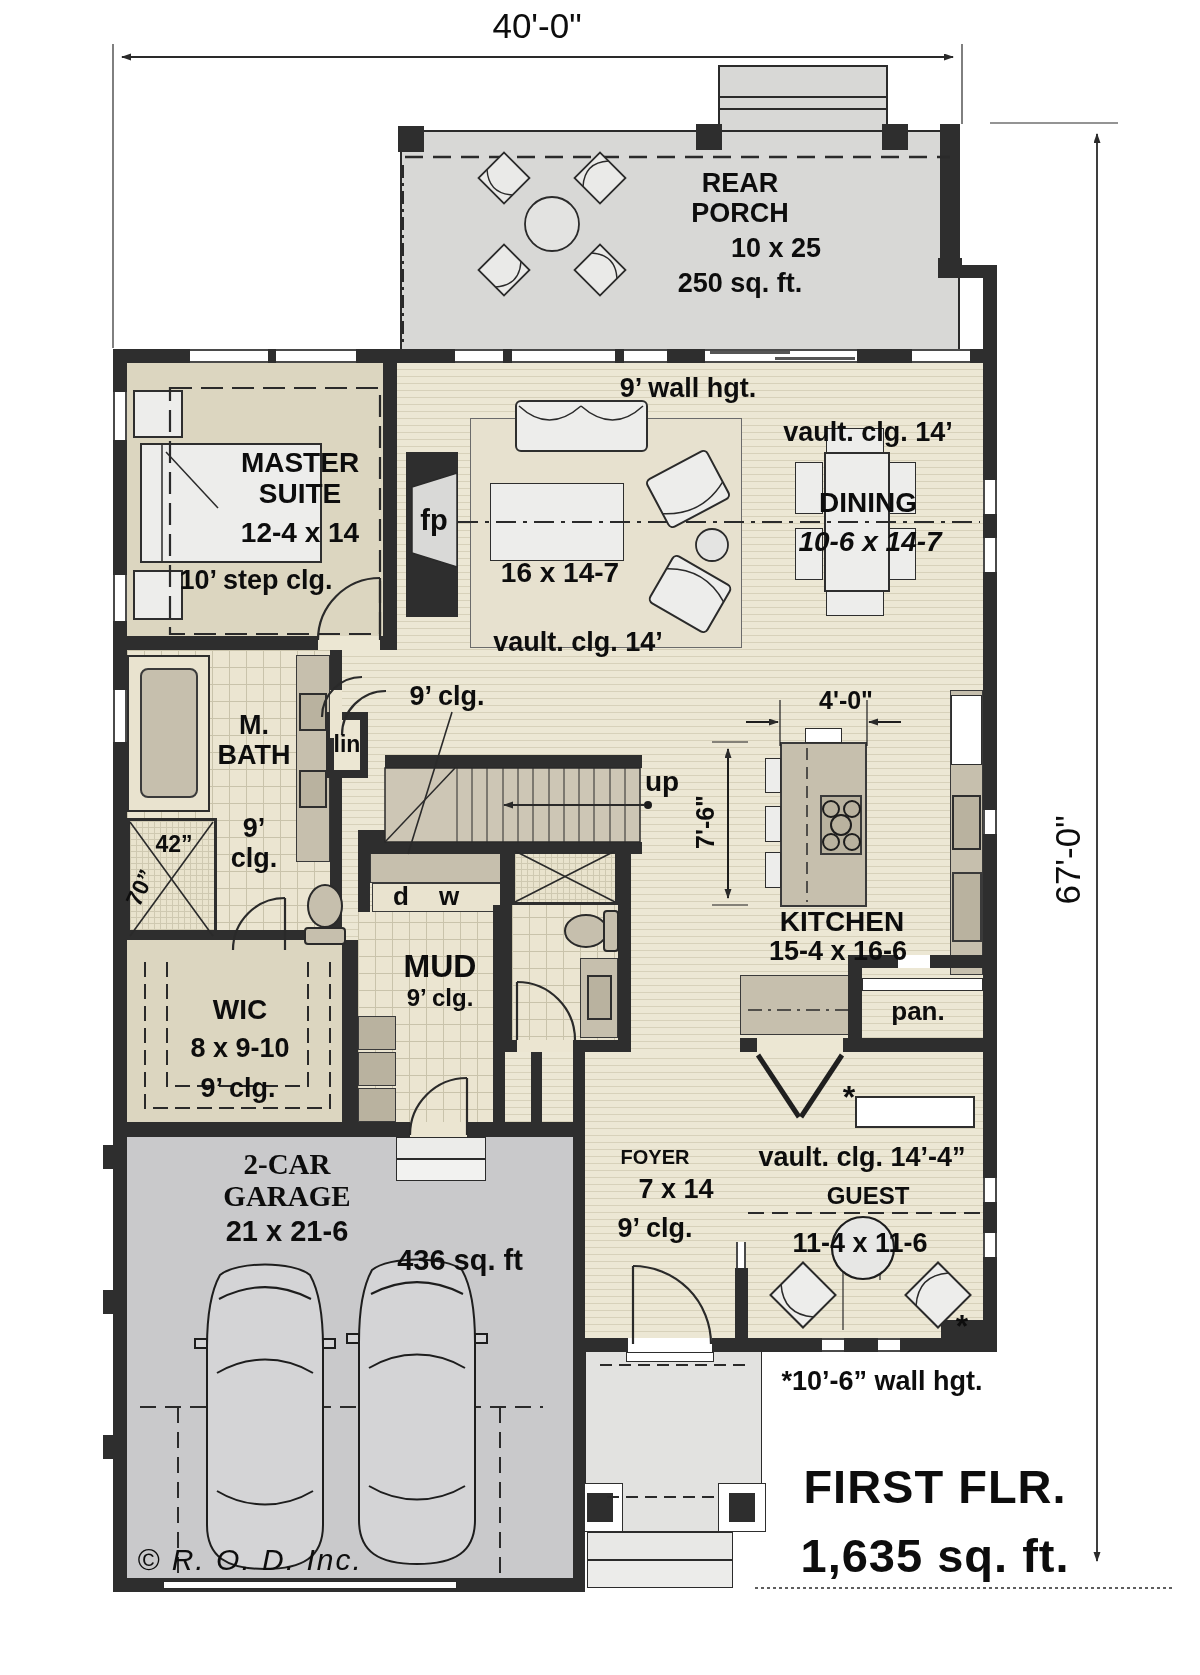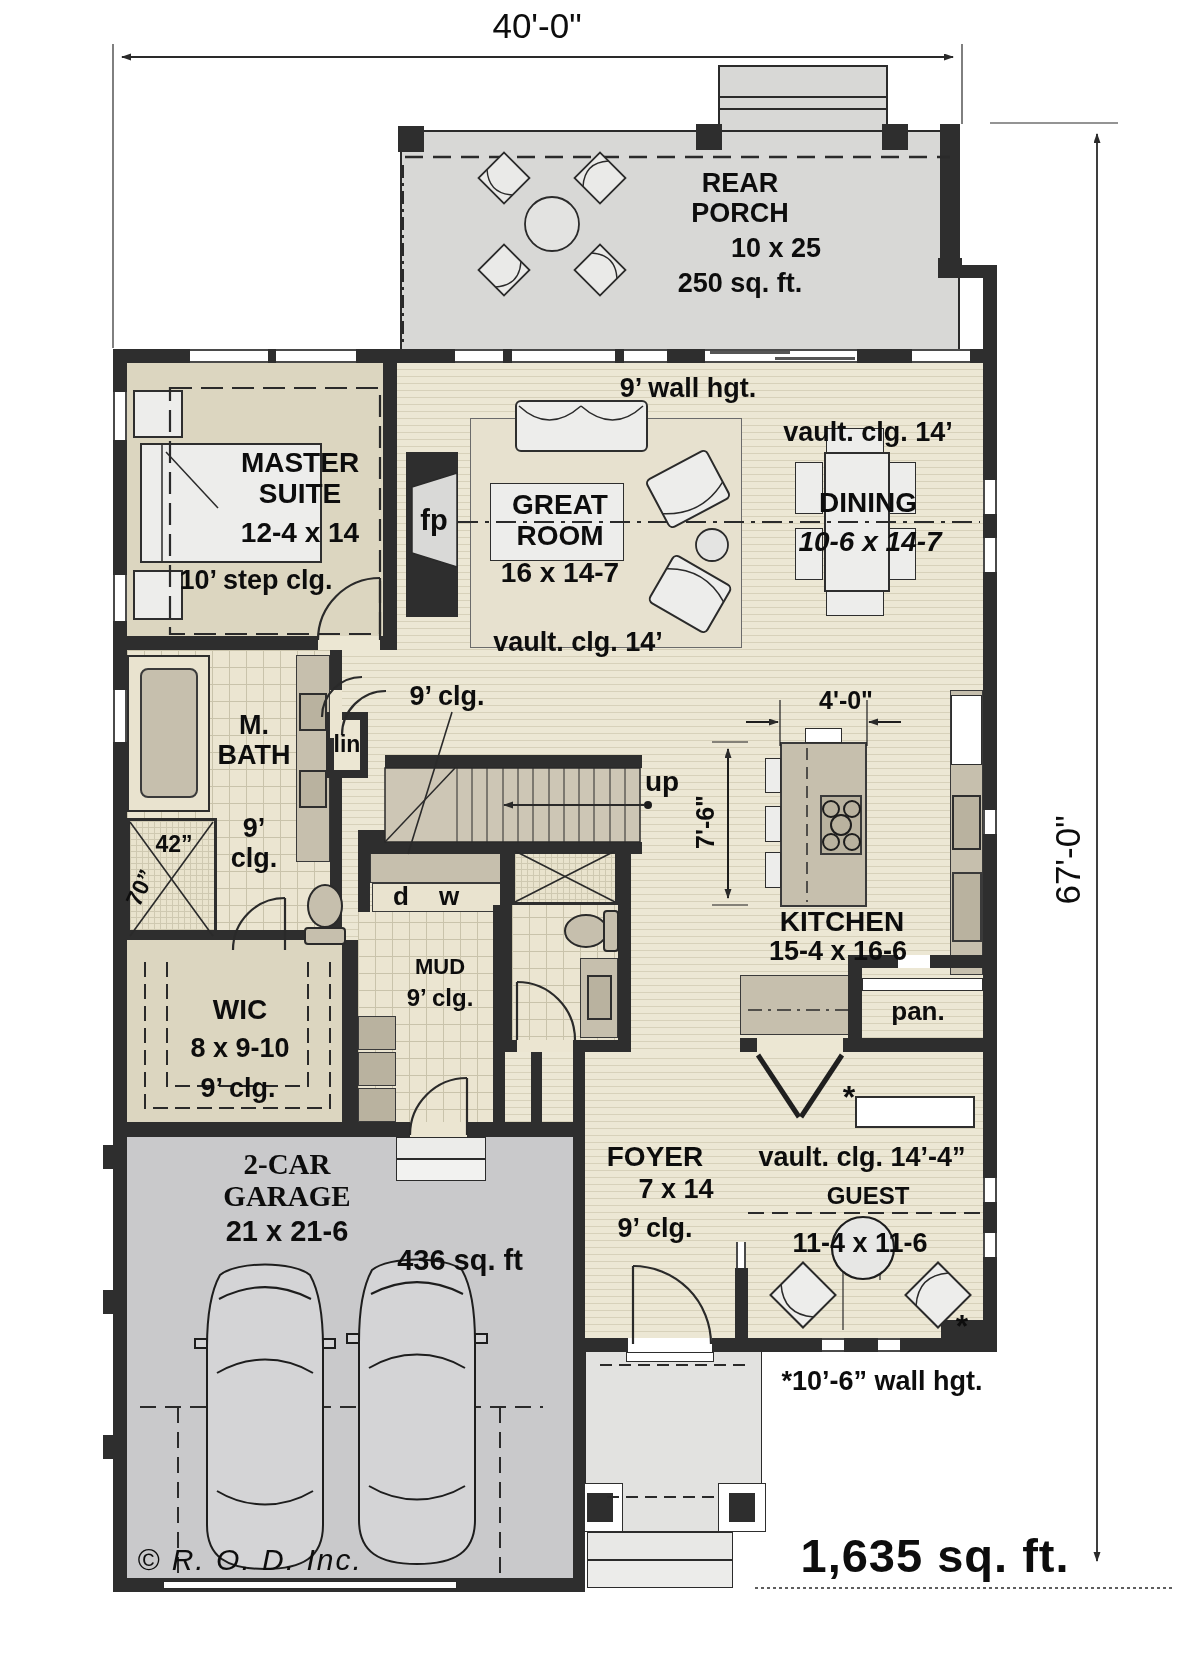--- a/index.html
+++ b/index.html
@@ -381,65 +381,65 @@
 
   <div class="lbl wrap" style="left:740px;top:198px;width:175px;">REAR PORCH</div>
   <div class="lbl" style="left:740px;top:248px;margin-left:36px;">10 x 25</div>
   <div class="lbl" style="left:740px;top:283px;">250 sq. ft.</div>
 
   <div class="lbl wrap" style="left:300px;top:478px;width:180px;font-size:28px;">MASTER SUITE</div>
   <div class="lbl" style="left:300px;top:533px;font-size:28px;">12-4 x 14</div>
   <div class="lbl" style="left:256px;top:580px;">10’ step clg.</div>
 
   <div class="lbl" style="left:688px;top:388px;">9’ wall hgt.</div>
-  <div class="lbl wrap" style="left:560px;top:520px;width:160px;font-size:28px;">GREAT ROOM</div>
   <div class="lbl" style="left:560px;top:573px;font-size:28px;">16 x 14-7</div>
   <div class="lbl" style="left:578px;top:642px;">vault. clg. 14’</div>
 
   <div class="lbl" style="left:868px;top:432px;">vault. clg. 14’</div>
   <div class="lbl" style="left:868px;top:503px;font-size:28px;">DINING</div>
   <div class="lbl" style="left:870px;top:542px;font-size:28px;font-style:italic;">10-6 x 14-7</div>
 
   <div class="lbl" style="left:434px;top:520px;font-size:29px;">fp</div>
   <div class="lbl" style="left:447px;top:696px;">9’ clg.</div>
   <div class="lbl" style="left:662px;top:782px;font-size:28px;">up</div>
   <div class="lbl small" style="left:347px;top:745px;">lin</div>
 
   <div class="lbl wrap" style="left:254px;top:740px;width:80px;">M. BATH</div>
   <div class="lbl wrap" style="left:254px;top:843px;width:56px;">9’ clg.</div>
   <div class="lbl small" style="left:174px;top:845px;">42”</div>
   <div class="lbl small" style="left:141px;top:888px;transform:translate(-50%,-50%) rotate(-65deg);">70”</div>
 
   <div class="lbl small" style="left:401px;top:897px;font-size:26px;">d</div>
   <div class="lbl small" style="left:449px;top:897px;font-size:26px;">w</div>
 
-  <div class="lbl" style="left:440px;top:967px;font-size:22px;">MUD</div>
+  <div class="lbl" style="left:440px;top:967px;font-size:32px;">MUD</div>
   <div class="lbl" style="left:440px;top:998px;font-size:24px;">9’ clg.</div>
 
   <div class="lbl" style="left:240px;top:1010px;font-size:28px;">WIC</div>
   <div class="lbl" style="left:240px;top:1048px;">8 x 9-10</div>
   <div class="lbl" style="left:238px;top:1088px;">9’ clg.</div>
 
   <div class="lbl" style="left:846px;top:700px;font-size:25px;font-weight:600;">4'-0"</div>
   <div class="lbl rot" style="left:705px;top:822px;font-size:25px;font-weight:600;">7'-6"</div>
   <div class="lbl" style="left:842px;top:922px;font-size:28px;">KITCHEN</div>
   <div class="lbl" style="left:838px;top:951px;">15-4 x 16-6</div>
   <div class="lbl" style="left:918px;top:1012px;font-size:26px;">pan.</div>
 
-  <div class="lbl" style="left:655px;top:1157px;font-size:28px;">FOYER</div>
+  <div class="lbl" style="left:655px;top:1157px;font-size:20px;">FOYER</div>
   <div class="lbl" style="left:676px;top:1189px;">7 x 14</div>
   <div class="lbl" style="left:655px;top:1228px;">9’ clg.</div>
 
   <div class="lbl" style="left:862px;top:1157px;">vault. clg. 14’-4”</div>
   <div class="lbl" style="left:868px;top:1196px;font-size:24px;">GUEST</div>
   <div class="lbl" style="left:860px;top:1243px;">11-4 x 11-6</div>
   <div class="lbl" style="left:849px;top:1098px;font-size:32px;">*</div>
   <div class="lbl" style="left:962px;top:1327px;font-size:32px;">*</div>
 
   <div class="lbl wrap" style="left:287px;top:1180px;width:210px;font-size:29px;font-family:Liberation Serif, serif;">2-CAR GARAGE</div>
   <div class="lbl" style="left:287px;top:1231px;font-size:29px;">21 x 21-6</div>
   <div class="lbl" style="left:460px;top:1220px;font-size:29px;margin-top:40px;">436 sq. ft</div>
 
   <div class="lbl note" style="left:882px;top:1381px;">*10’-6” wall hgt.</div>
+  <div class="lbl big" style="left:935px;top:1487px;">FIRST FLR.</div>
   <div class="lbl big" style="left:935px;top:1556px;">1,635 sq. ft.</div>
   <div class="lbl copyright" style="left:250px;top:1560px;text-align:center;">© R. O. D.  Inc.</div>
 
 </div>
 
 </body></html>

